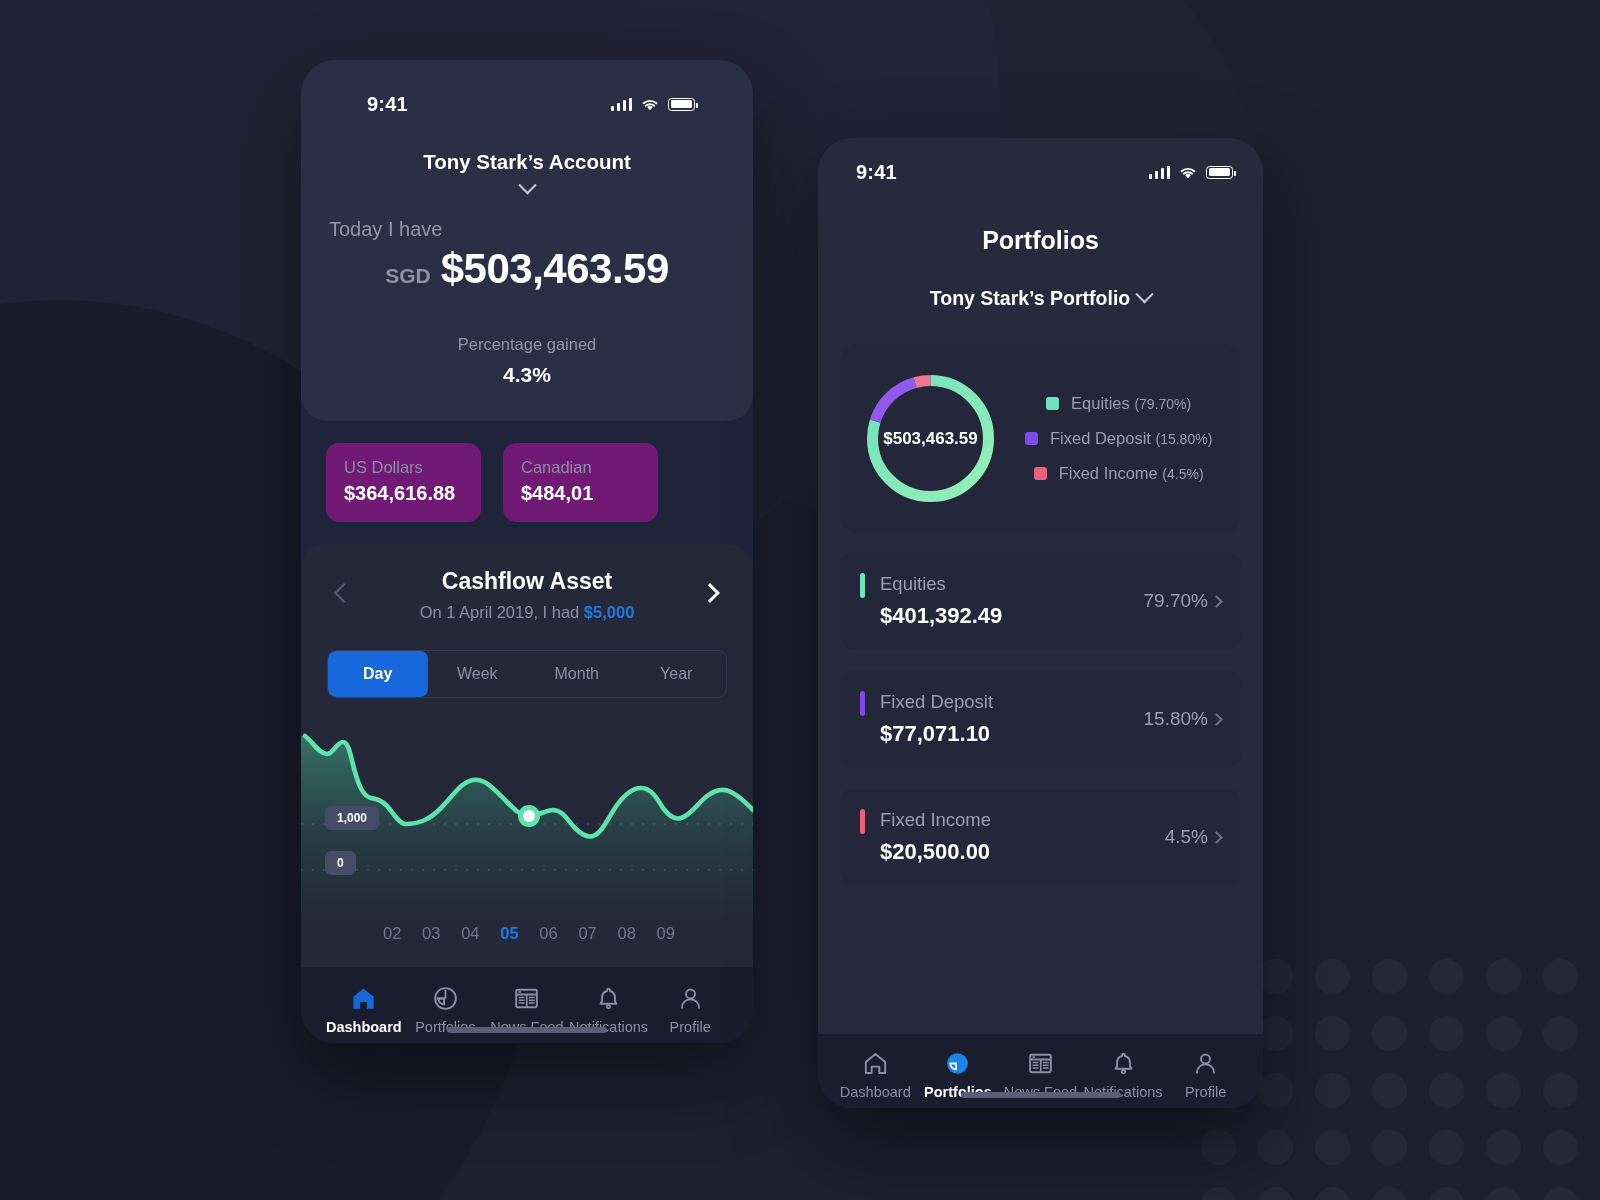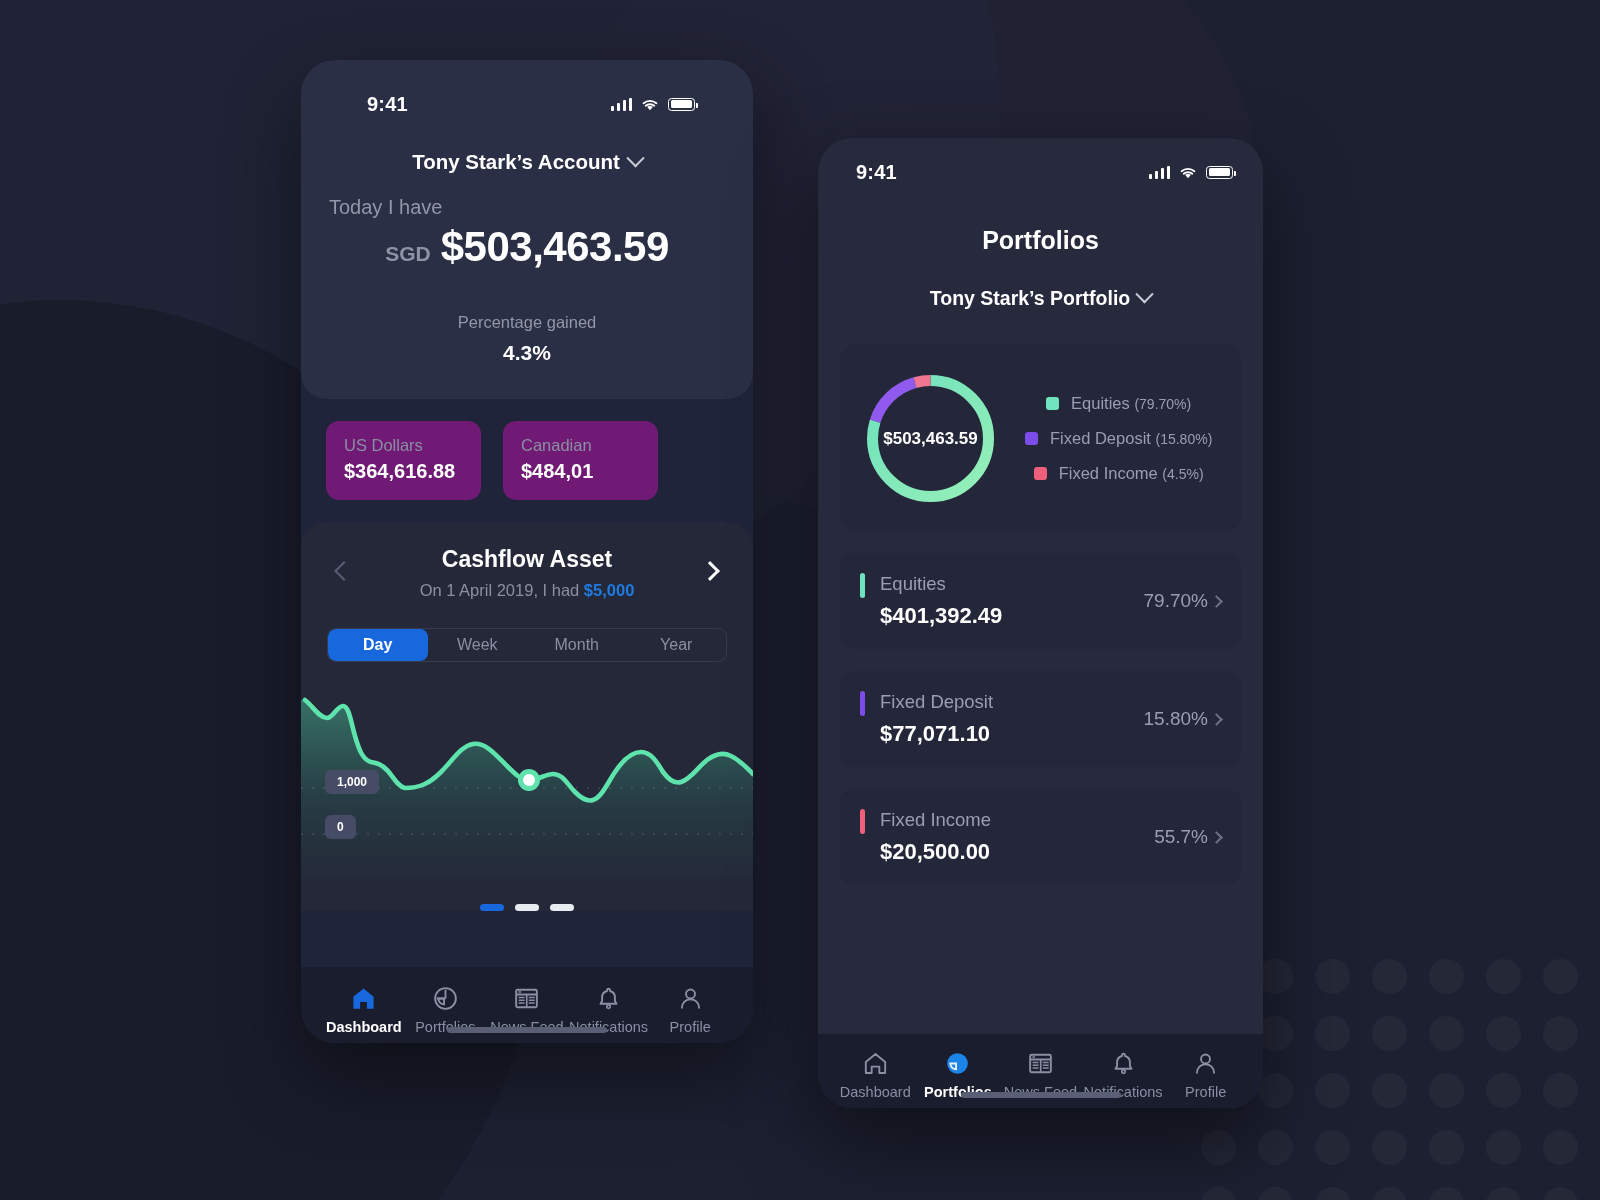--- a/index.html
+++ b/index.html
@@ -76,20 +76,21 @@
   
   .hero {
     background:#2b2f45;
     border-radius:0 0 26px 26px;
     padding:10px 28px 34px;
     position:relative;
   }
   .acct {
     display:flex; align-items:center; justify-content:center; gap:9px;
     margin-top:26px;
+    flex-direction:column;
   }
   .acct-name { color:#fff; font-size:20.5px; font-weight:bold; }
   .chev-d { width:13px;height:13px;border-right:2.2px solid #c8cad6;border-bottom:2.2px solid #c8cad6;transform:rotate(45deg) translate(-3px,-3px);}
   .today { text-align:left; color:#9296a8; font-size:20px; margin-top:22px; }
   .bal-row { display:flex; align-items:baseline; justify-content:center; gap:10px; margin-top:4px;}
   .bal-cur { color:#8d92a5; font-size:21px; font-weight:bold; }
   .bal-amt { color:#fff; font-size:42px; font-weight:bold; letter-spacing:-.5px;}
   .stats { display:flex; margin-top:42px; }
   .stat { flex:1; text-align:center; position:relative;}
   .stat + .stat:before {
@@ -116,21 +117,21 @@
   .cash-head { text-align:center; position:relative; }
   .cash-title { color:#fff; font-size:23px; font-weight:bold; }
   .cash-sub { color:#8a8fa3; font-size:16.5px; margin-top:8px; }
   .cash-sub b { color:#1f7ae0; font-weight:bold; }
   .arw { position:absolute; top:18px; width:14px; height:14px; }
   .arw.l { left:10px; border-left:2.6px solid #585d75; border-bottom:2.6px solid #585d75; transform:rotate(45deg);}
   .arw.r { right:10px; border-right:3px solid #ffffff; border-top:3px solid #ffffff; transform:rotate(45deg);}
 
   .segbar {
     margin-top:28px; display:flex; border:1px solid #343a50;
-    border-radius:9px; height:34px; overflow:hidden;
+    border-radius:9px; height:48px; overflow:hidden;
   }
   .seg { flex:1; display:flex; align-items:center; justify-content:center;
          color:#8a8fa3; font-size:16px; }
   .seg.active { background:#1668dc; color:#fff; font-weight:bold; border-radius:8px;}
 
   
   .chartwrap { position:relative; height:190px; margin:26px -26px 0; }
   .chartwrap svg { display:block; }
   .ylab {
     position:absolute; background:#474c66; color:#fff;
@@ -295,20 +296,30 @@
                  C280,110 286,114 292,112 C300,110 306,96 314,84 C322,72 330,64 340,64
                  C350,64 356,74 362,84 C368,92 374,96 380,94 C390,91 396,80 406,72
                  C414,66 422,64 430,68 C440,73 446,80 452,86" fill="none" stroke="#5fe3ad" stroke-width="4.6" stroke-linecap="round" stroke-linejoin="round"></path>
         <circle cx="228" cy="92" r="11" fill="#5fe3ad"></circle>
         <circle cx="228" cy="92" r="6" fill="#ffffff"></circle>
       </svg>
       <div class="ylab a">1,000</div>
       <div class="ylab b">0</div>
     </div>
 
+    <div class="xaxis">
+      <div class="xtick">02</div>
+      <div class="xtick">03</div>
+      <div class="xtick">04</div>
+      <div class="xtick on">05</div>
+      <div class="xtick">06</div>
+      <div class="xtick">07</div>
+      <div class="xtick">08</div>
+      <div class="xtick">09</div>
+    </div>
 
     <div class="pagedots">
       <i class="on"></i>
       <i></i>
       <i></i>
     </div>
   </div>
 
   <div class="tabbar">
     <div class="tab on">
@@ -435,21 +446,21 @@
       </div>
       <div class="rpct">15.80%</div>
       <div class="chev-r"></div>
     </div>
     <div class="row">
       <div class="rbar" style="background:#ef5f7b"></div>
       <div class="rmain">
         <div class="rname">Fixed Income</div>
         <div class="rval">$20,500.00</div>
       </div>
-      <div class="rpct">55.7%</div>
+      <div class="rpct">4.5%</div>
       <div class="chev-r"></div>
     </div>
   </div>
 
   <div class="tabbar r">
     <div class="tab">
       <svg width="27" height="27" viewBox="0 0 24 24">
         <path d="M12 3.6 3.4 10.6V20.4h5.2v-5.6h6.8v5.6h5.2V10.6Z" fill="none" stroke="#8a8fa3" stroke-width="1.7" stroke-linejoin="round"></path>
       </svg>
       <span>Dashboard</span>

